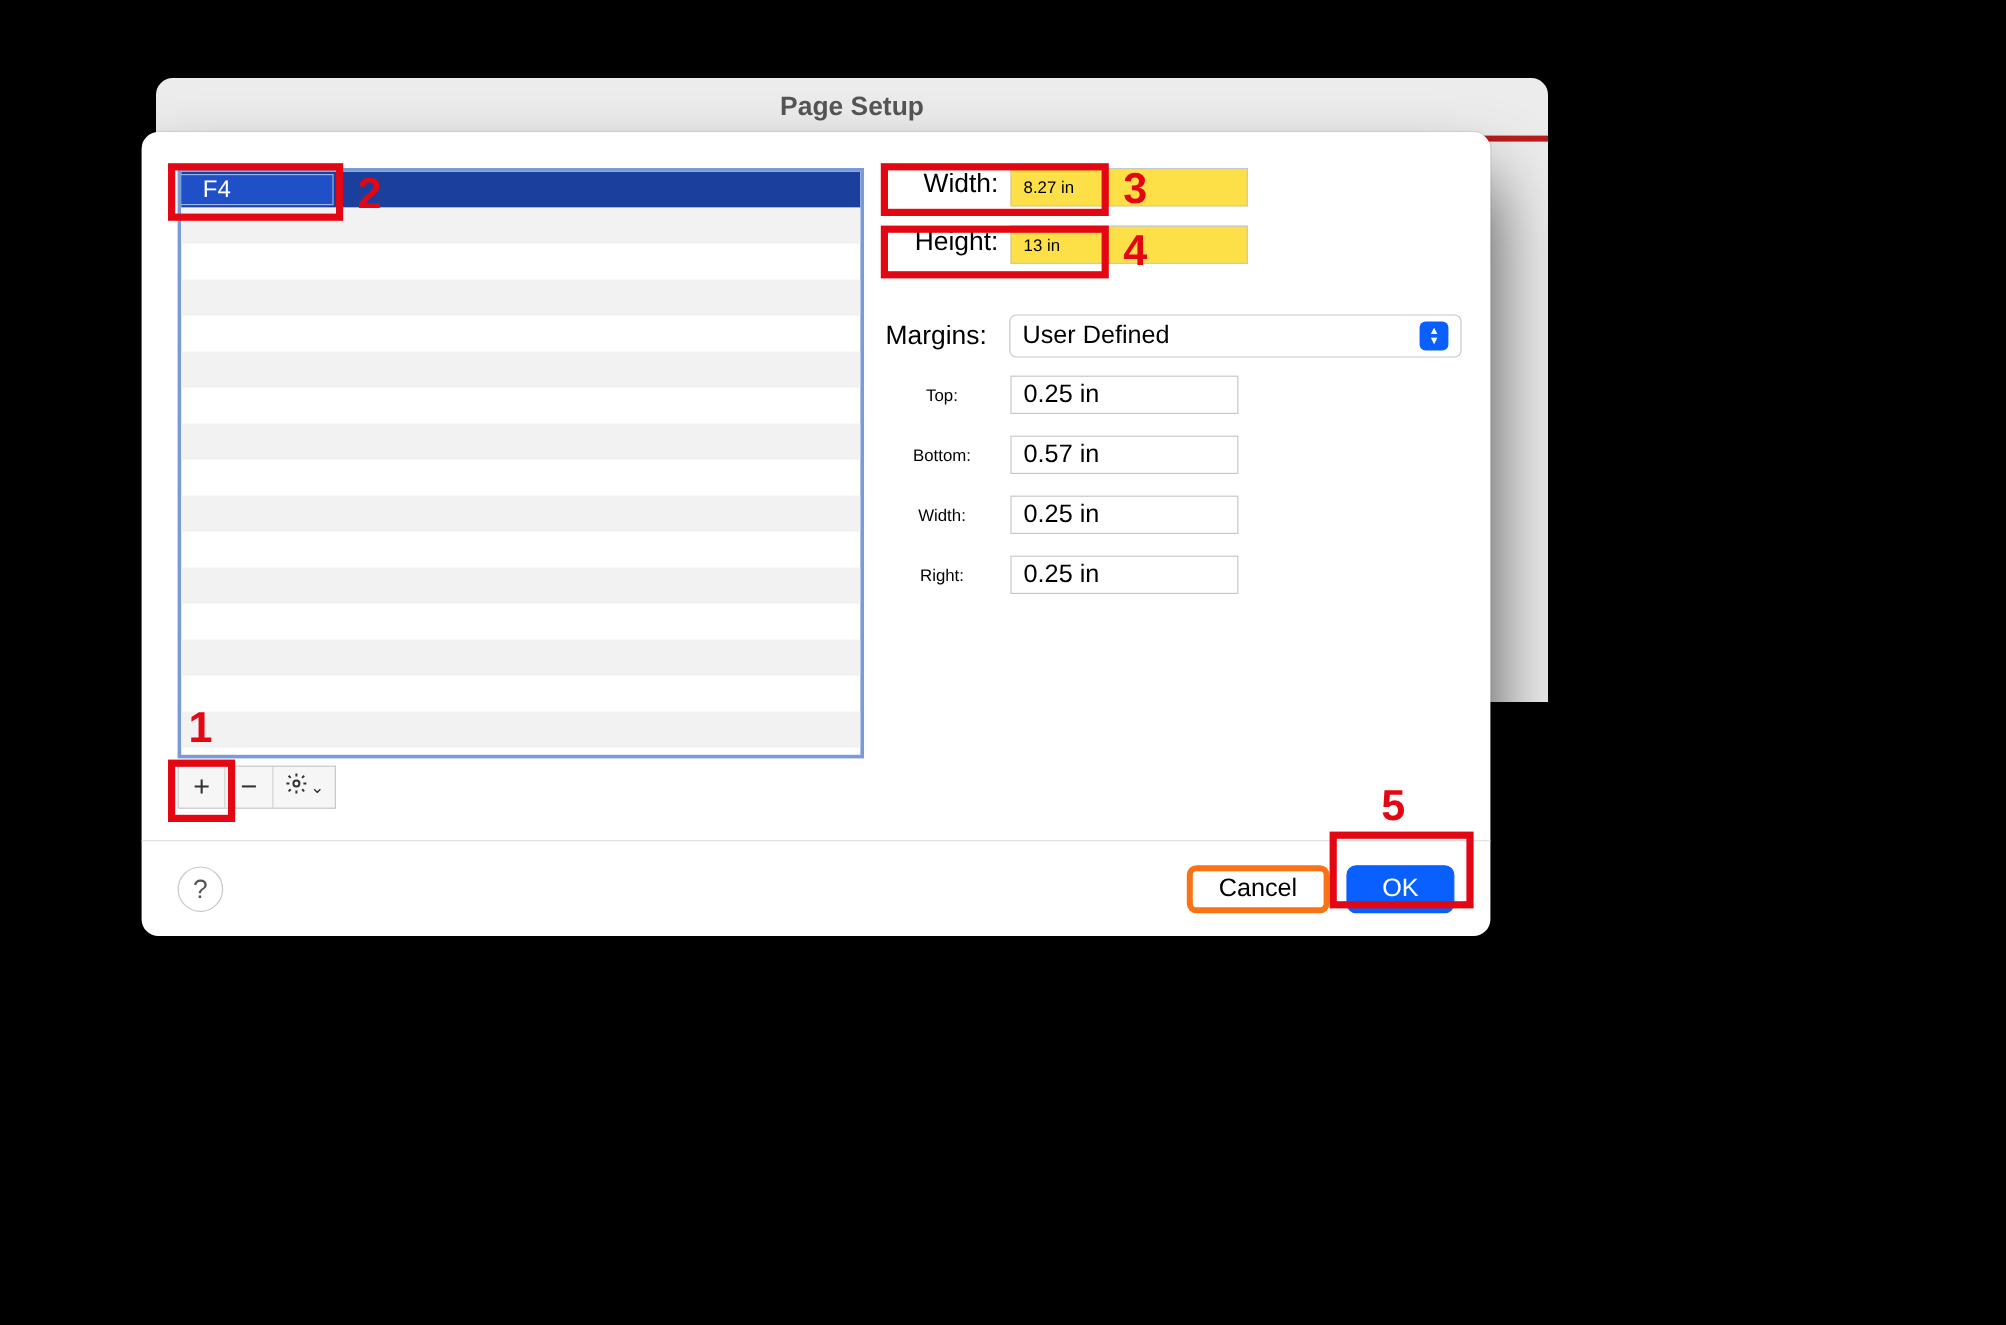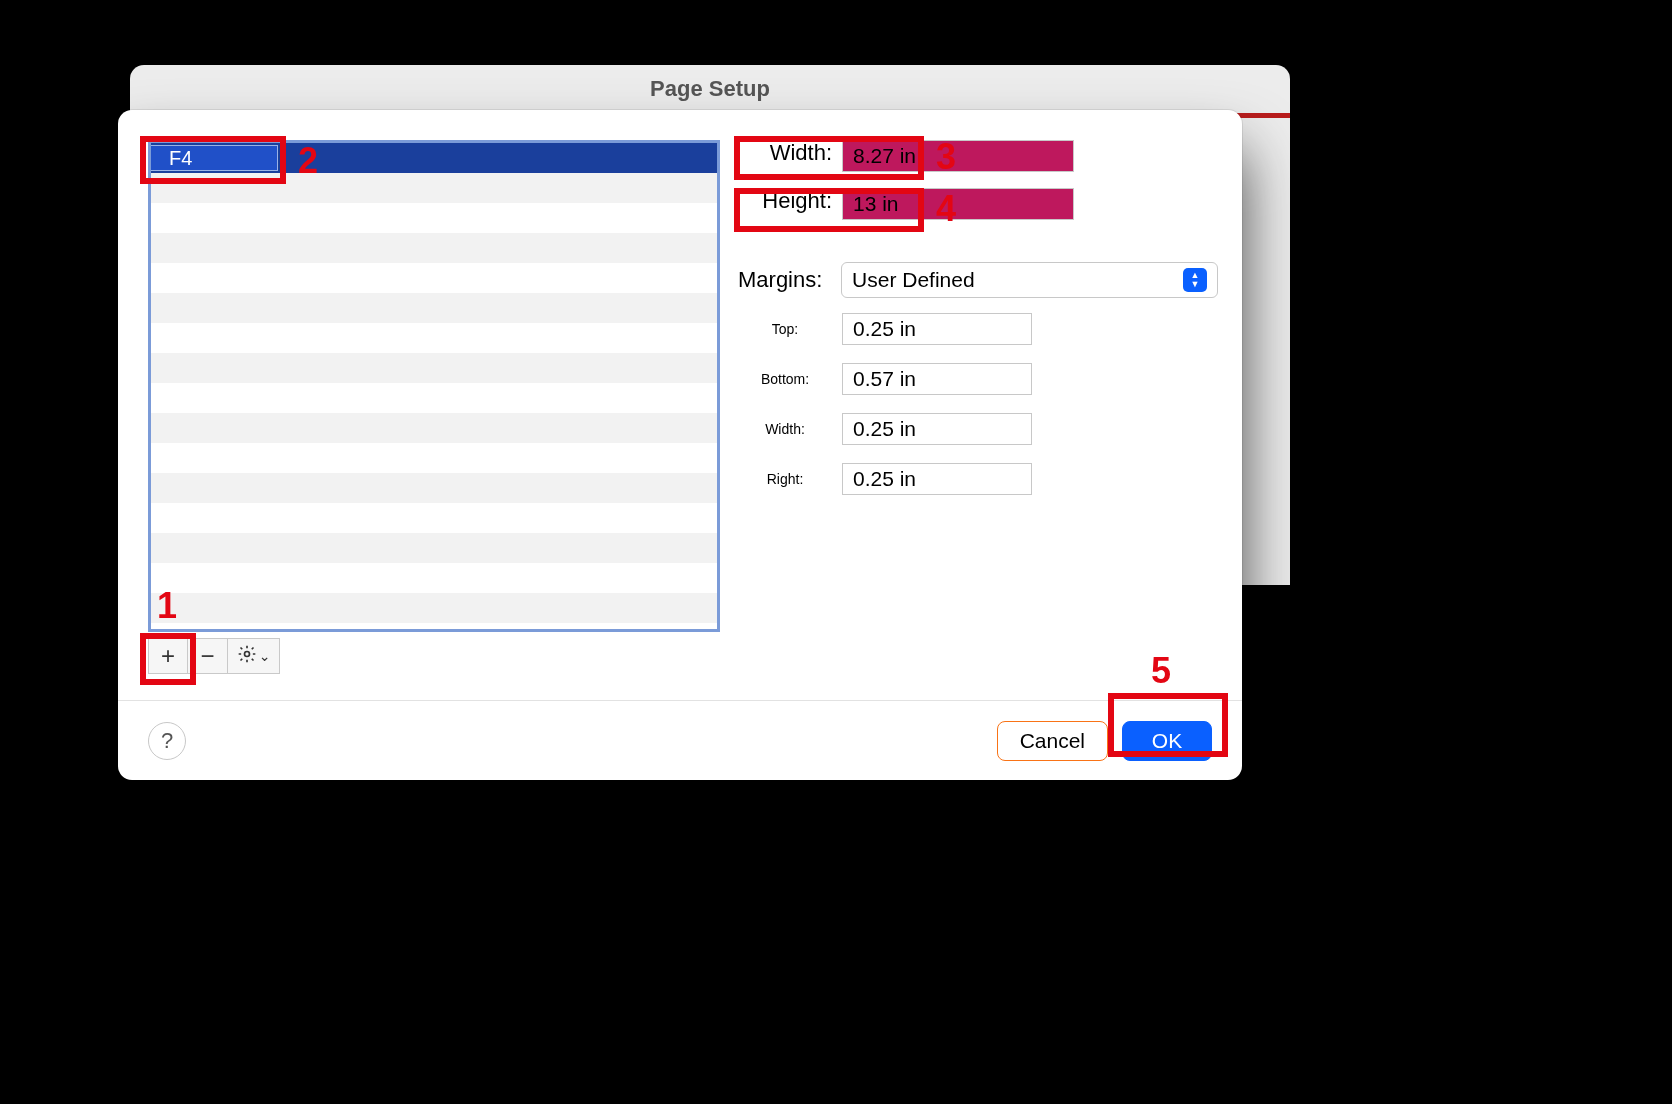--- a/index.html
+++ b/index.html
@@ -123,25 +123,25 @@
     display: flex;
     height: 48px;
   }
   .flabel {
     width: 94px;
     text-align: right;
     padding-right: 10px;
     font-size: 22px;
   }
   .finput {
-    width: 232px;
+    width: 198px;
     height: 32px;
     border: 1px solid #c8c8c8;
-    background: #be185d;
-    font-size: 21px;
+    background: #fde047;
+    font-size: 14px;
     padding: 0 10px;
     box-sizing: border-box;
   }
   .fselect {
     width: 380px;
     height: 36px;
     border: 1px solid #c8c8c8;
     border-radius: 6px;
     background: #fff;
     font-size: 21px;
@@ -215,21 +215,21 @@
     border-radius: 8px;
     font-size: 21px;
     display: flex;
     align-items: center;
     justify-content: center;
     margin-left: 14px;
     box-sizing: border-box;
   }
   .btn-cancel {
     background: #fff;
-    border: 1px solid #f97316;
+    border: 5px solid #f97316;
     color: #000;
     margin-left: 12px;
   }
   .btn-ok {
     background: #0a60ff;
     border: 1px solid #0a60ff;
     color: #fff;
   }
 
   .annot {

